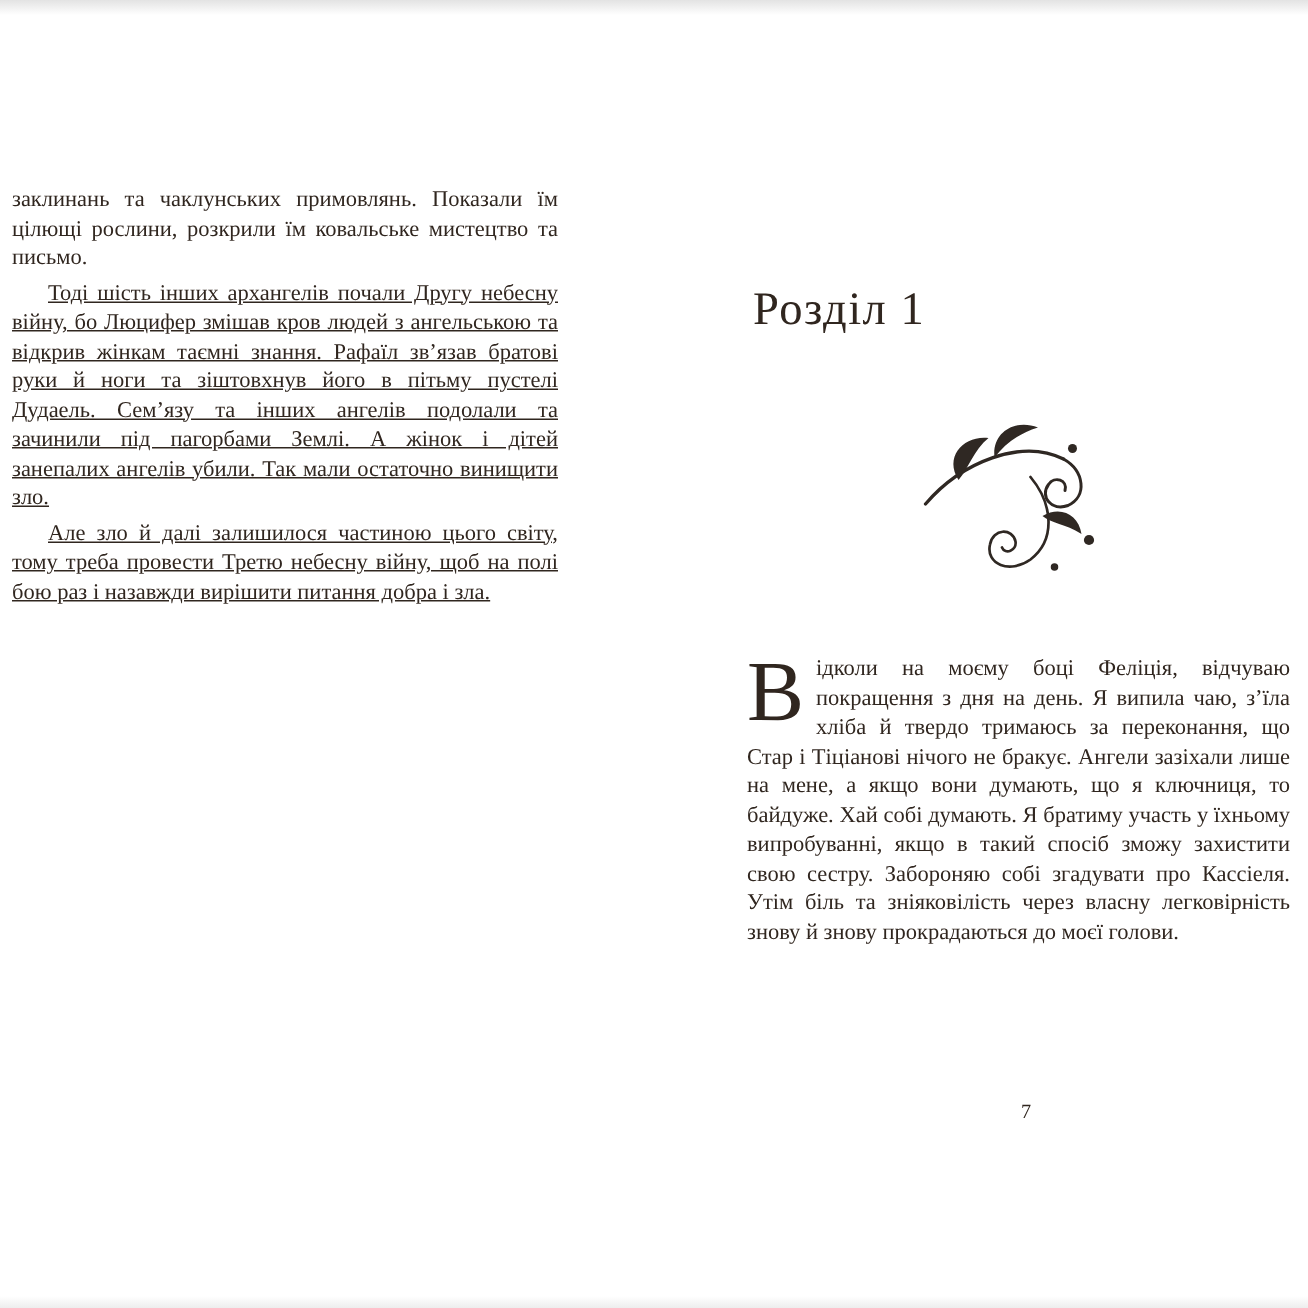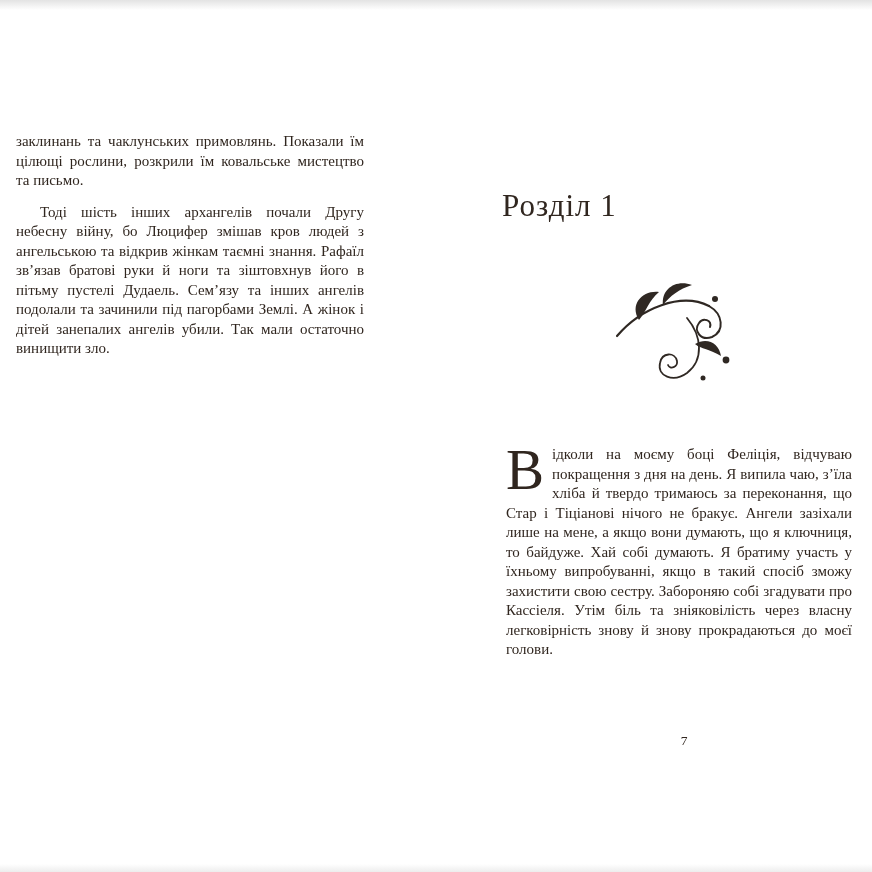--- a/index.html
+++ b/index.html
@@ -31,24 +31,25 @@
     position: absolute;
     left: 4px;
     top: 120px;
     width: 372px;
     font-size: 15px;
     line-height: 19.5px;
     text-align: justify;
   }
   .left-text-block p,
   .right-text-block p {
-    margin: 12px;
+    margin: 4px;
   }
   .indented {
     text-indent: 1.6em;
+    text-decoration: underline;
   }
   .chapter-title {
     position: absolute;
     left: 498px;
     top: 184px;
     width: 372px;
     text-align: left;
     font-size: 31px;
     letter-spacing: 1px;
     font-weight: normal;
@@ -90,20 +91,21 @@
 </style>
 </head>
 <body>
 
 <div class="edge-shade-top"></div>
 <div class="edge-shade-bottom"></div>
 
 <div class="left-text-block">
   <p>заклинань та чаклунських примовлянь. Показали їм цілющі рослини, розкрили їм ковальське мистецтво та письмо.</p>
   <p class="indented">Тоді шість інших архангелів почали Другу небесну війну, бо Люцифер змішав кров людей з ангельською та відкрив жінкам таємні знання. Рафаїл зв’язав братові руки й ноги та зіштовхнув його в пітьму пустелі Дудаель. Сем’язу та інших ангелів подолали та зачинили під пагорбами Землі. А жінок і дітей занепалих ангелів убили. Так мали остаточно винищити зло.</p>
+  <p class="indented">Але зло й далі залишилося частиною цього світу, тому треба провести Третю небесну війну, щоб на полі бою раз і назавжди вирішити питання добра і зла.</p>
 </div>
 
 <h1 class="chapter-title">Розділ 1</h1>
 
 <div class="ornament-wrap">
   <svg width="150" height="115" viewBox="0 0 150 115" xmlns="http://www.w3.org/2000/svg" fill="none" stroke="#2f2823">
     <path d="M8,58 C32,30 72,14 100,28" stroke-width="2.2" stroke-linecap="round"></path>
     <path d="M30,42 C20,26 34,12 50,14 C40,22 37,34 30,42 Z" fill="#2f2823" stroke="none"></path>
     <path d="M54,27 C52,10 68,1 83,7 C70,11 61,18 54,27 Z" fill="#2f2823" stroke="none"></path>
     <path d="M100,28 C114,36 116,53 103,59 C92,63 84,53 90,45 C94,39 103,42 101,49" stroke-width="2" stroke-linecap="round"></path>

